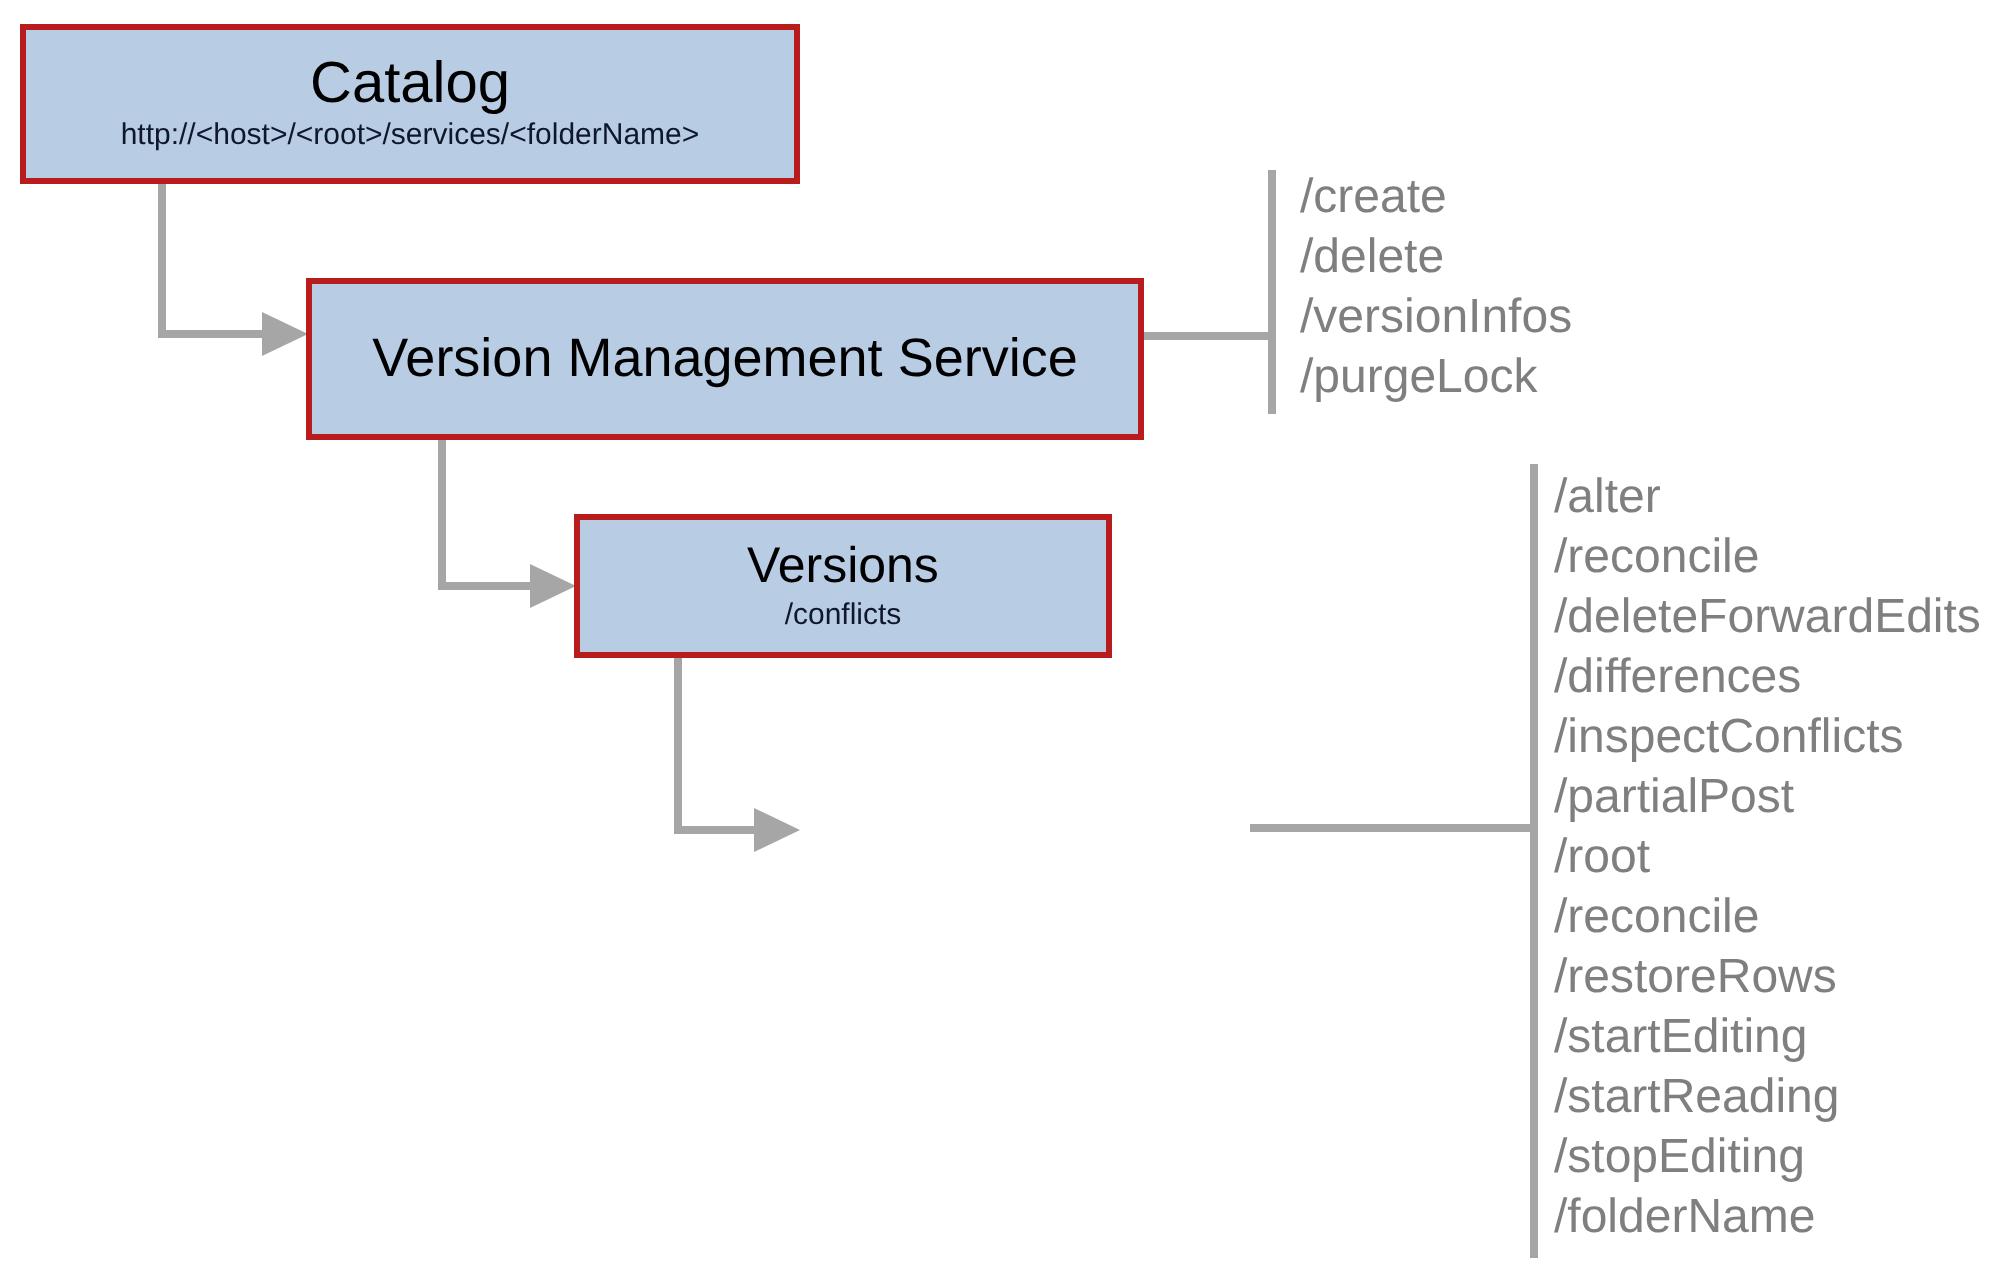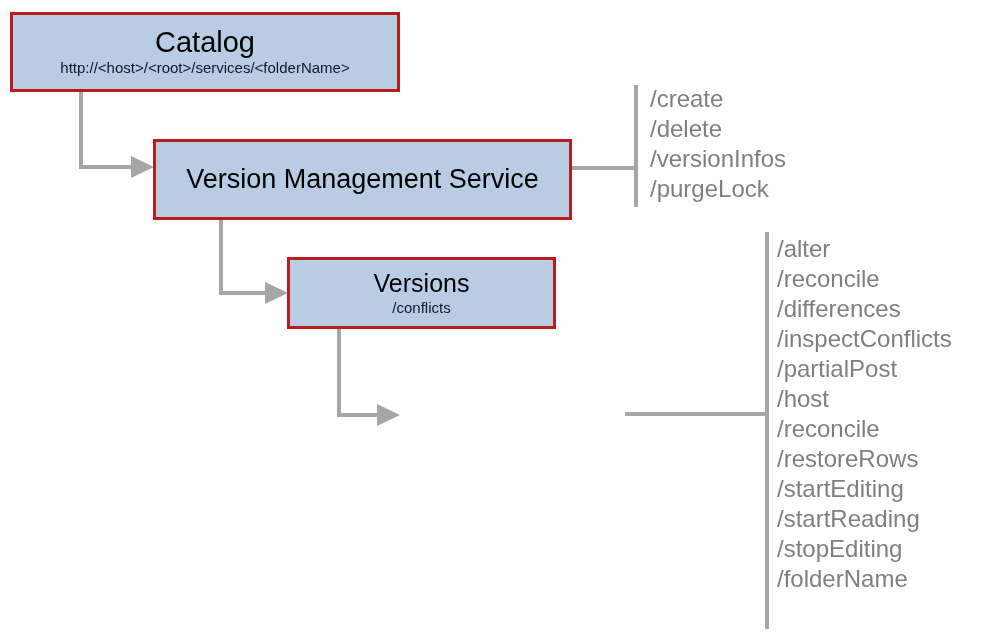--- a/index.html
+++ b/index.html
@@ -141,24 +141,25 @@
   <div class="ops-list" id="ops-service">
       <span class="op-item">/create</span>
       <span class="op-item">/delete</span>
       <span class="op-item">/versionInfos</span>
       <span class="op-item">/purgeLock</span>
     </div>
 
   <div class="ops-list" id="ops-version">
       <span class="op-item">/alter</span>
       <span class="op-item">/reconcile</span>
+      <span class="op-item">/deleteForwardEdits</span>
       <span class="op-item">/differences</span>
       <span class="op-item">/inspectConflicts</span>
       <span class="op-item">/partialPost</span>
-      <span class="op-item">/host</span>
+      <span class="op-item">/root</span>
       <span class="op-item">/reconcile</span>
       <span class="op-item">/restoreRows</span>
       <span class="op-item">/startEditing</span>
       <span class="op-item">/startReading</span>
       <span class="op-item">/stopEditing</span>
       <span class="op-item">/folderName</span>
     </div>
 
 </div>
 

